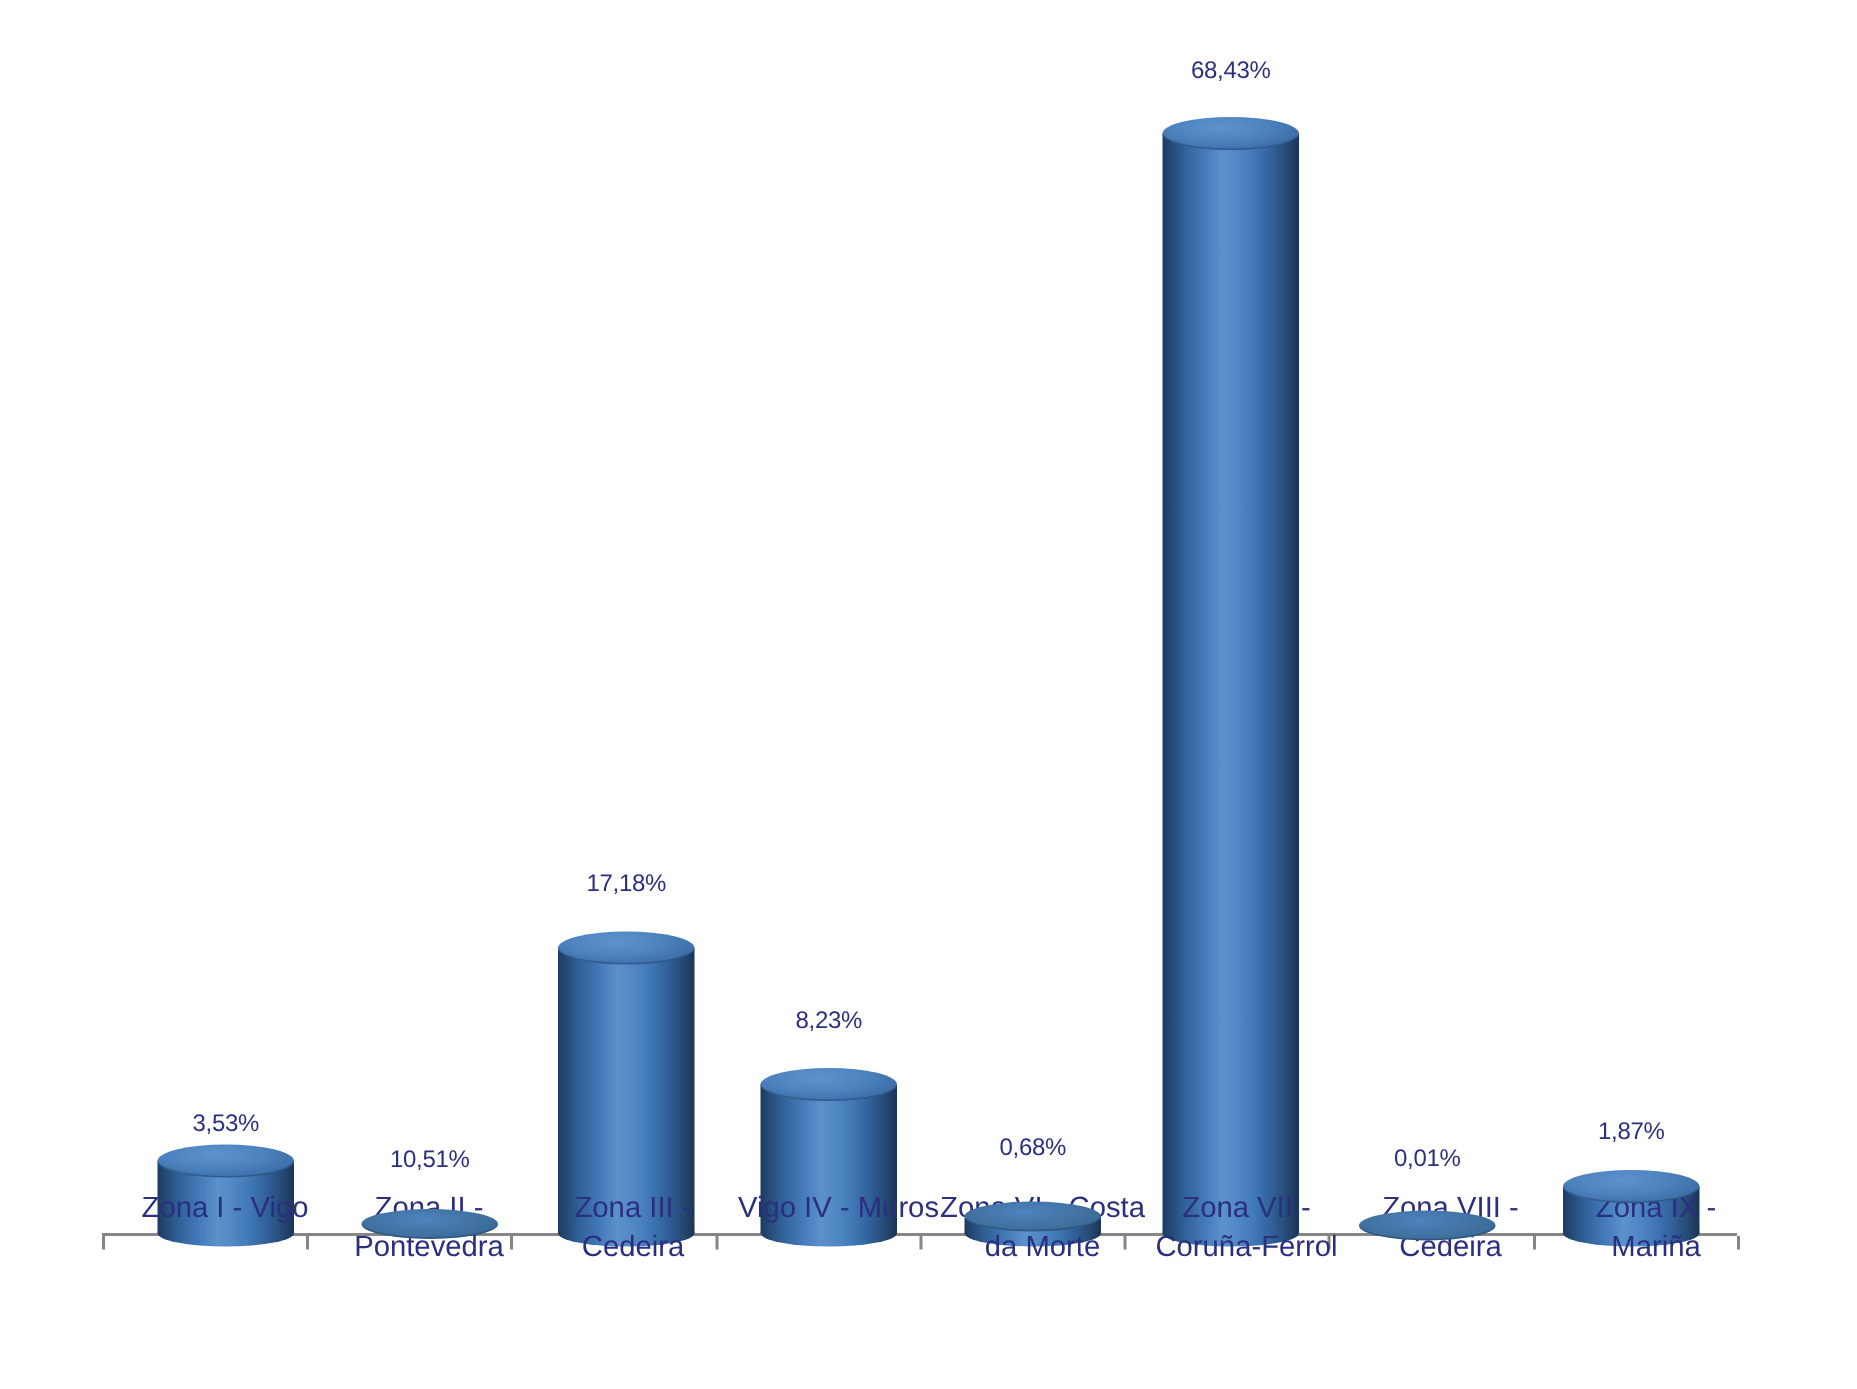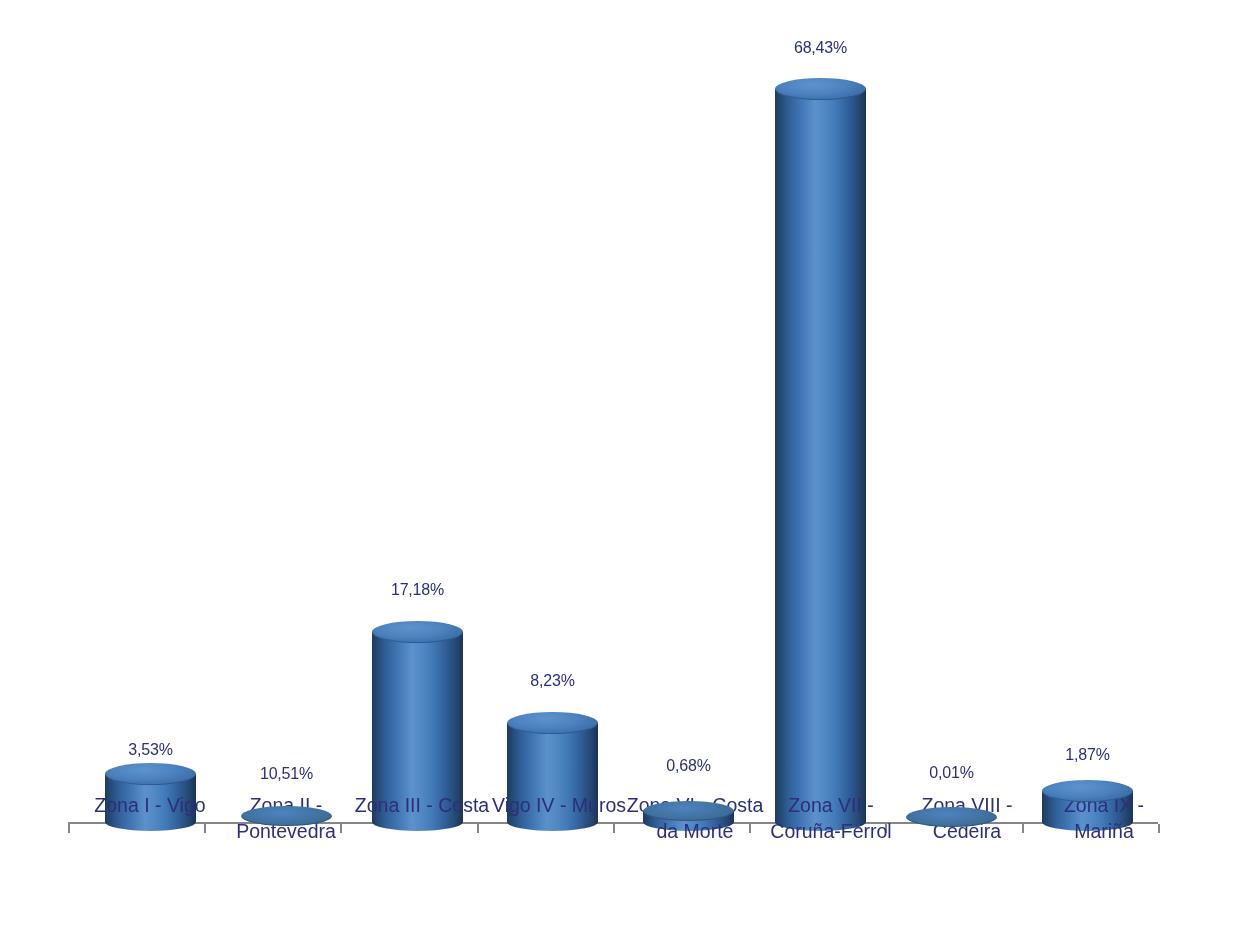--- a/index.html
+++ b/index.html
@@ -192,21 +192,21 @@
     <div class="data-label" style="left:906px; width:91px; top:764px;">0,01%</div>
 
     <div class="bar" style="left:1042px; width:91px; height:31px;">
       <div class="top" style="top:-11px;"></div>
       <div class="body" style="top:0;"></div>
     </div>
     <div class="data-label" style="left:1038px; width:99px; top:746px;">1,87%</div>
 
     <div class="cat-label" style="left:81px; width:138px;">Zona I - Vigo</div>
     <div class="cat-label" style="left:217px; width:138px;">Zona II - Pontevedra</div>
-    <div class="cat-label" style="left:353px; width:138px;">Zona III - Costa</div>
+    <div class="cat-label" style="left:353px; width:138px;">Zona III - Cedeira</div>
     <div class="cat-label" style="left:490px; width:138px;">Vigo IV - Muros</div>
     <div class="cat-label" style="left:626px; width:138px;">Zona VI - Costa da Morte</div>
     <div class="cat-label" style="left:762px; width:138px;">Zona VII - Coruña-Ferrol</div>
     <div class="cat-label" style="left:1035px; width:138px;">Zona IX - Mariña</div>
     <div class="cat-label" style="left:898px; width:138px;">Zona VIII - Cedeira</div>
 
   </div>
 </div>
 
 </body></html>

